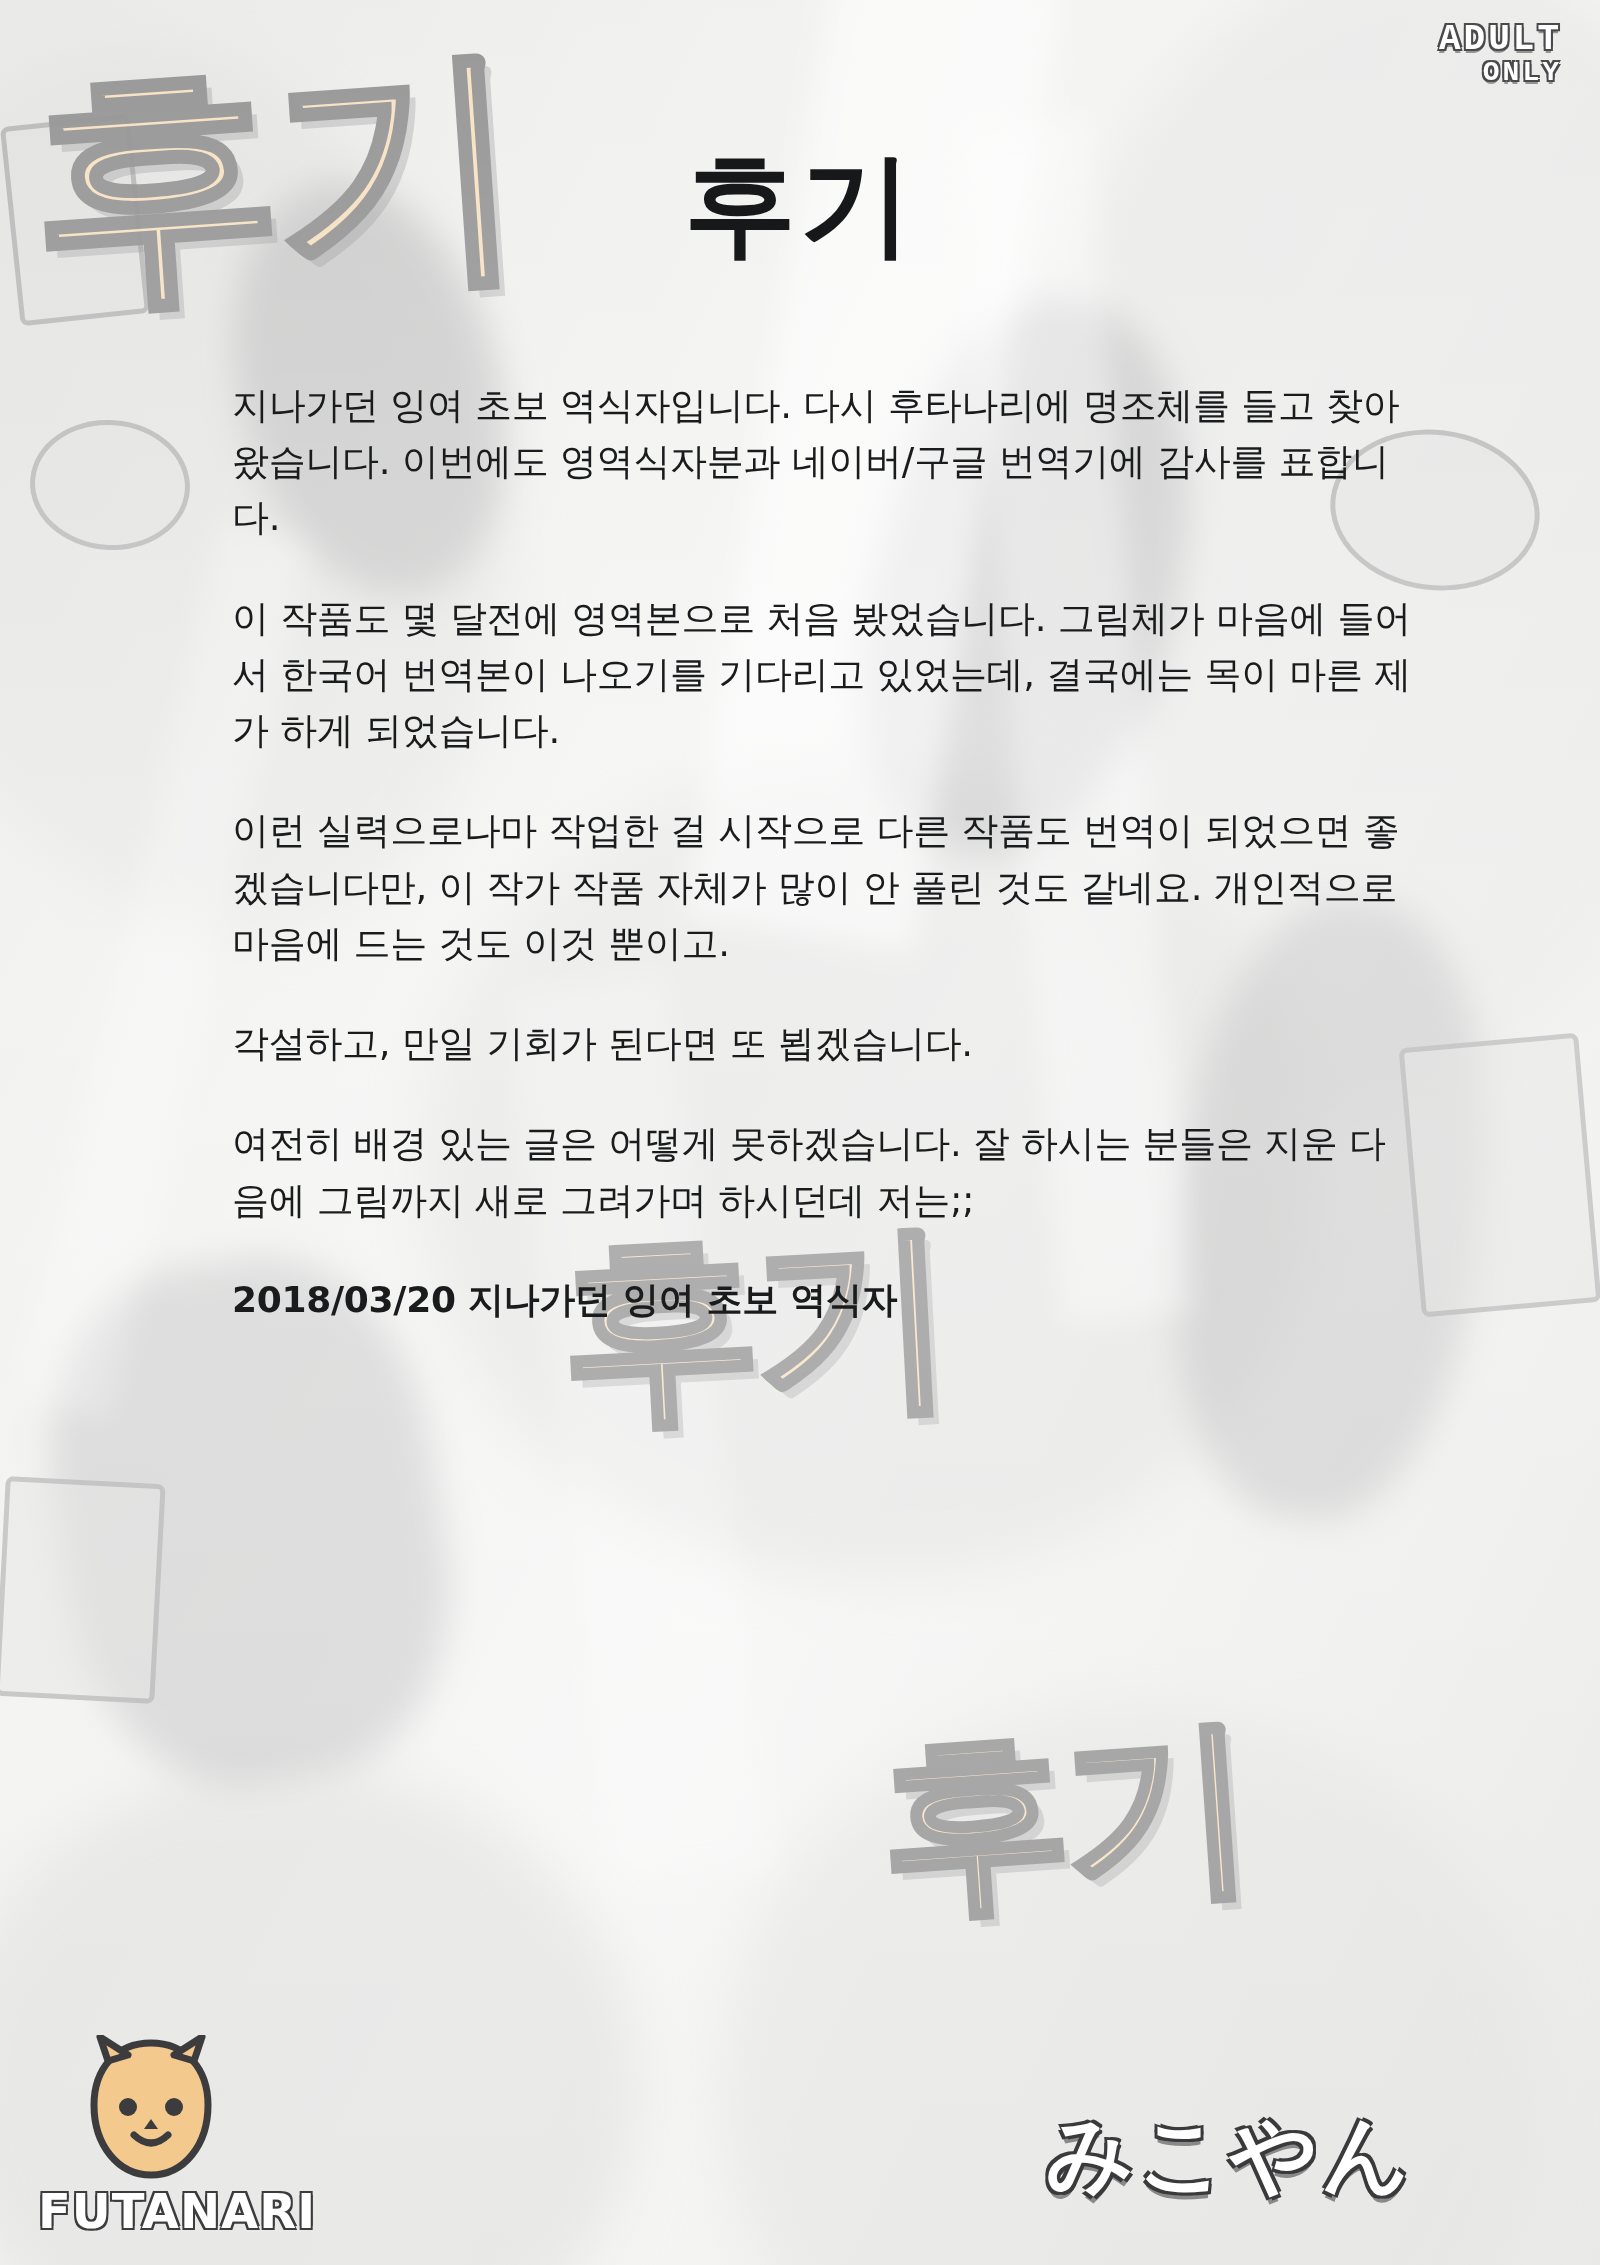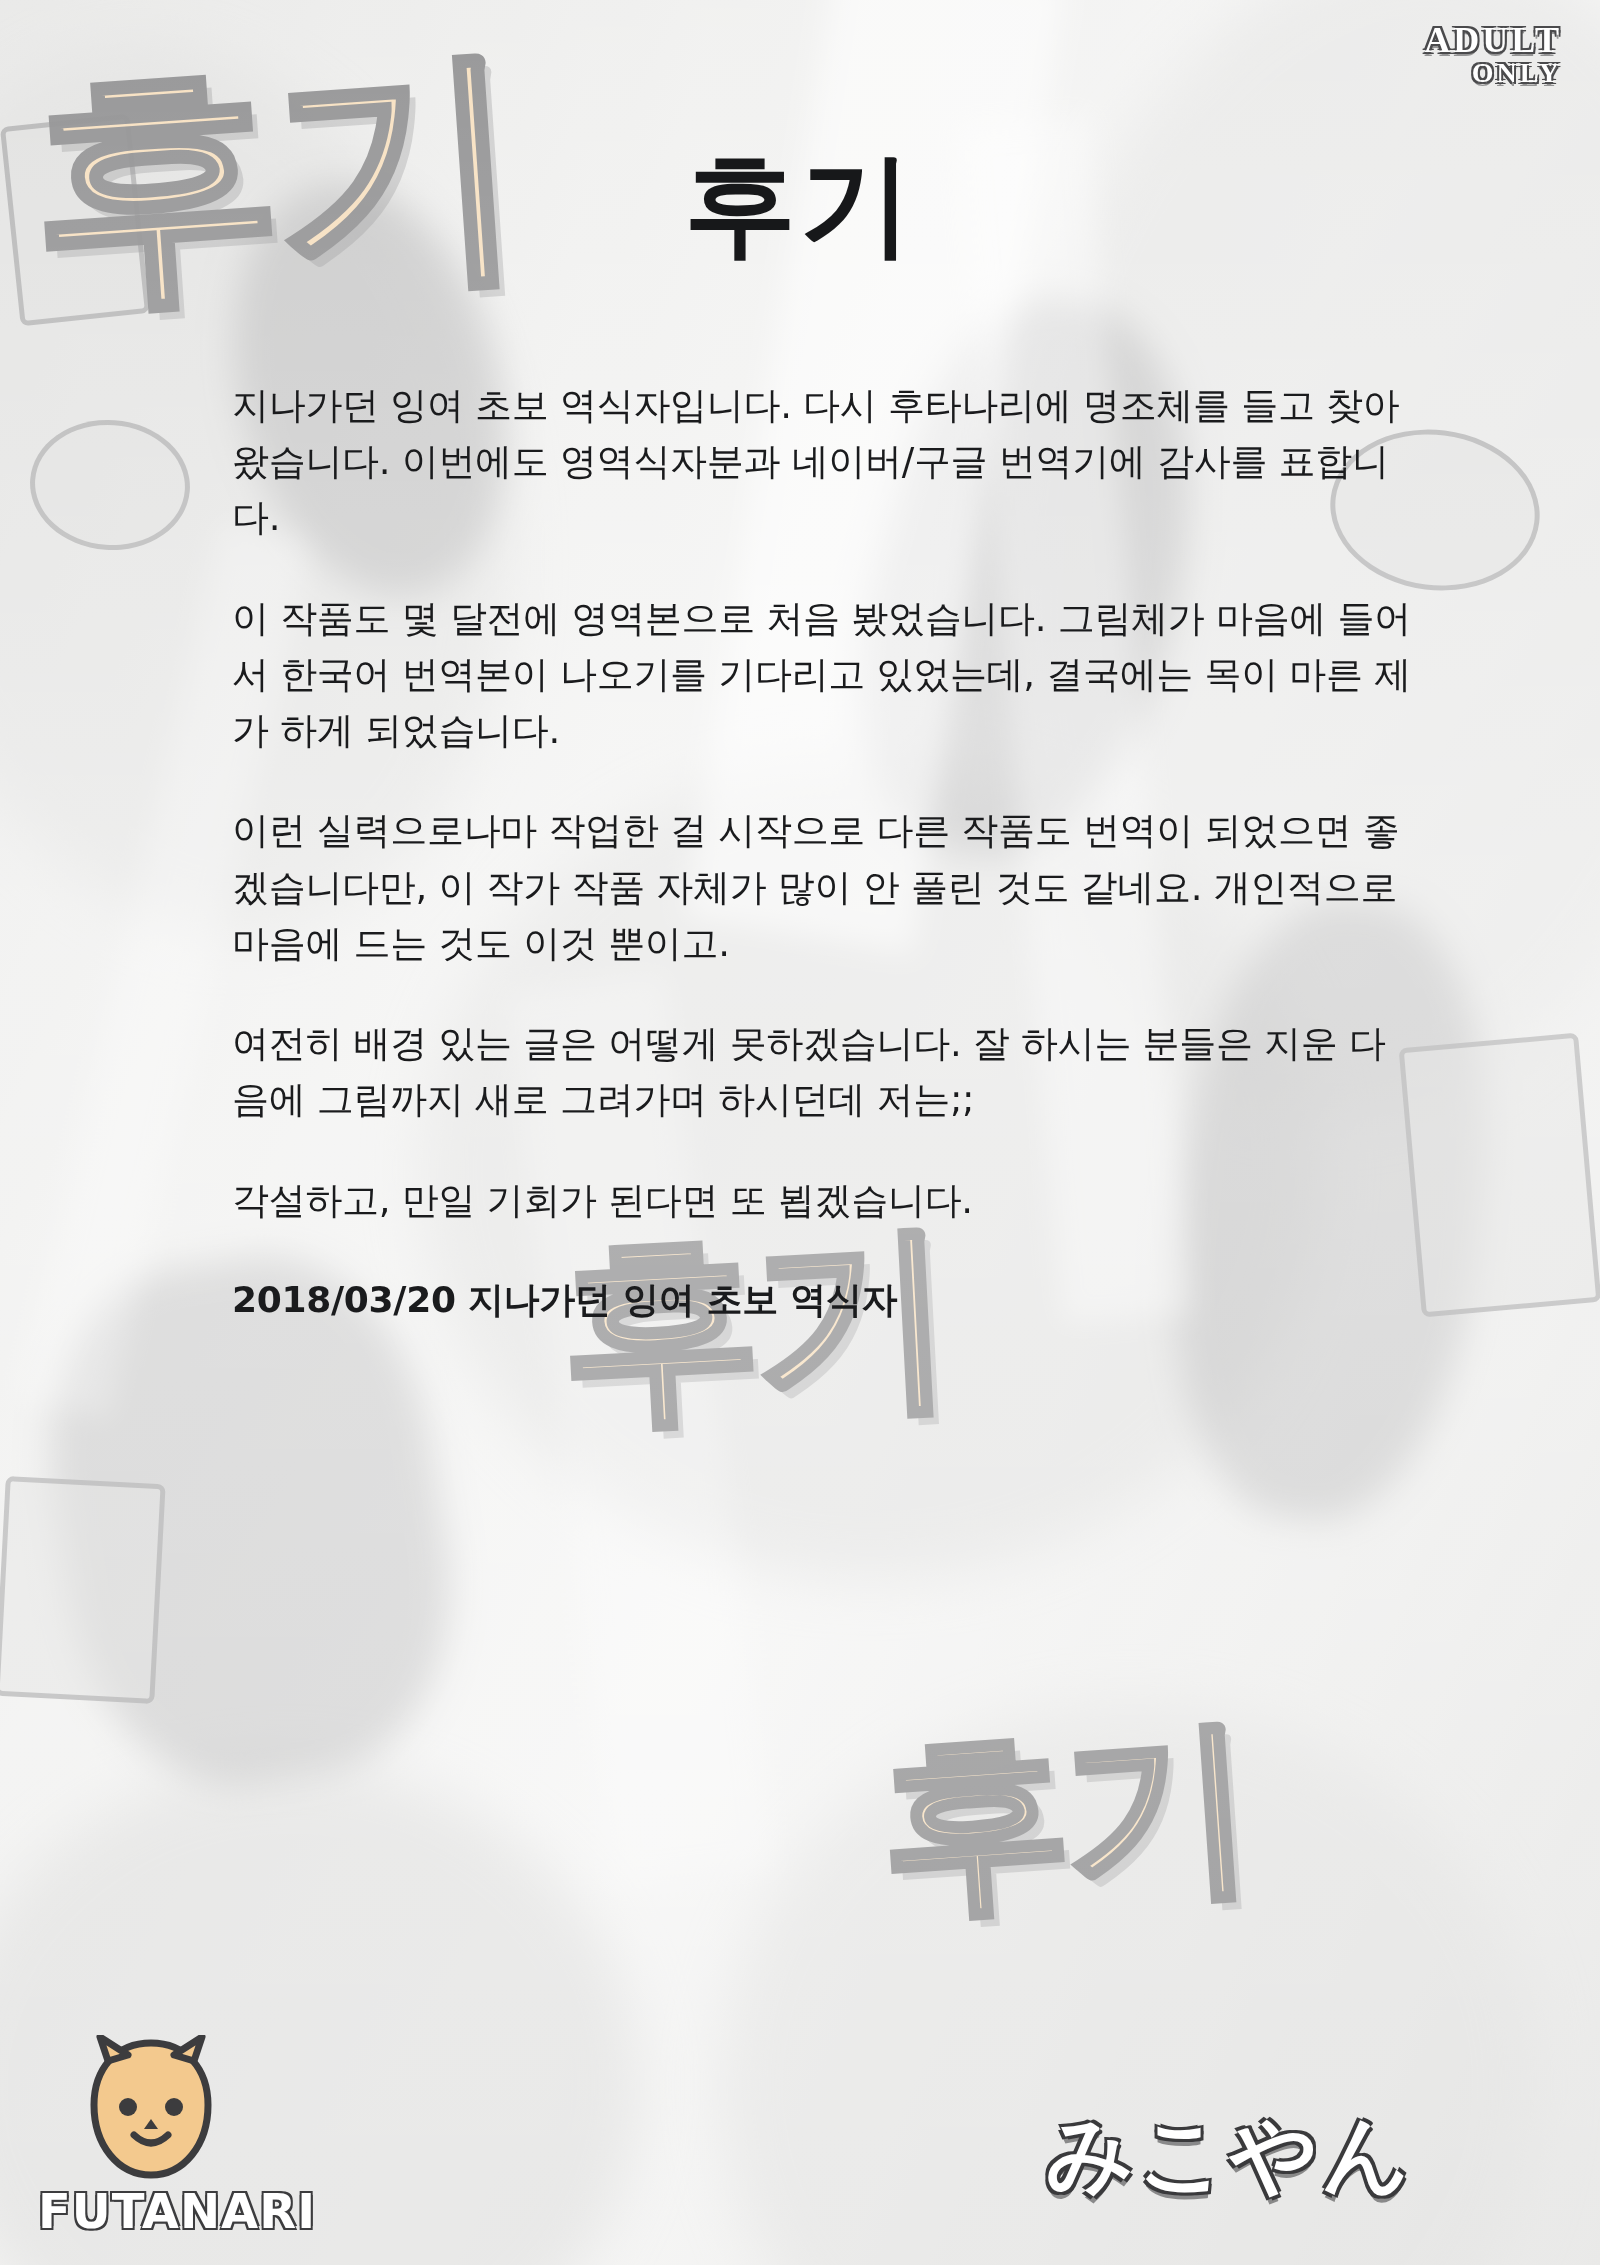--- a/index.html
+++ b/index.html
@@ -91,21 +91,21 @@
     background: linear-gradient(180deg, rgba(255,255,255,0.46) 0%, rgba(255,255,255,0.60) 40%, rgba(255,255,255,0.50) 100%);
   }
 
   
   .adult-badge {
     position: absolute;
     right: 38px;
     top: 22px;
     text-align: right;
     color: #ffffff;
-    font-family: Liberation Serif, serif;
+    font-family: Liberation Mono, monospace;
     font-weight: 900;
     letter-spacing: 3px;
     line-height: 1.02;
     text-shadow:
       -2px -2px 0 #4a4a4c, 2px -2px 0 #4a4a4c,
       -2px  2px 0 #4a4a4c, 2px  2px 0 #4a4a4c,
        0    4px 0 rgba(60,60,62,0.5);
   }
   .adult-badge .l1 { font-size: 36px; }
   .adult-badge .l2 { font-size: 28px; }
@@ -238,22 +238,22 @@
     <div class="l2">ONLY</div>
   </div>
 
   <div class="content">
     <div class="doc-title">후기</div>
 
     <div class="body-text">
       <p>지나가던 잉여 초보 역식자입니다. 다시 후타나리에 명조체를 들고 찾아왔습니다. 이번에도 영역식자분과 네이버/구글 번역기에 감사를 표합니다.</p>
       <p>이 작품도 몇 달전에 영역본으로 처음 봤었습니다. 그림체가 마음에 들어서 한국어 번역본이 나오기를 기다리고 있었는데, 결국에는 목이 마른 제가 하게 되었습니다.</p>
       <p>이런 실력으로나마 작업한 걸 시작으로 다른 작품도 번역이 되었으면 좋겠습니다만, 이 작가 작품 자체가 많이 안 풀린 것도 같네요. 개인적으로 마음에 드는 것도 이것 뿐이고.</p>
+      <p>각설하고, 만일 기회가 된다면 또 뵙겠습니다.</p>
       <p>여전히 배경 있는 글은 어떻게 못하겠습니다. 잘 하시는 분들은 지운 다음에 그림까지 새로 그려가며 하시던데 저는;;</p>
-      <p>각설하고, 만일 기회가 된다면 또 뵙겠습니다.</p>
       <p class="sig">2018/03/20 지나가던 잉여 초보 역식자</p>
     </div>
   </div>
 
   <div class="futanari-logo">
     <svg class="mark" viewBox="0 0 190 150">
       <path d="M95 8 C60 8 38 34 38 70 C38 110 62 140 95 140 C128 140 152 110 152 70 C152 34 130 8 95 8 Z" fill="#f3c98e" stroke="#3c3c3e" stroke-width="7"></path>
       <path d="M52 26 L44 2 L72 20 Z" fill="#f3c98e" stroke="#3c3c3e" stroke-width="7" stroke-linejoin="round"></path>
       <path d="M138 26 L146 2 L118 20 Z" fill="#f3c98e" stroke="#3c3c3e" stroke-width="7" stroke-linejoin="round"></path>
       <circle cx="72" cy="72" r="9" fill="#3c3c3e"></circle>

